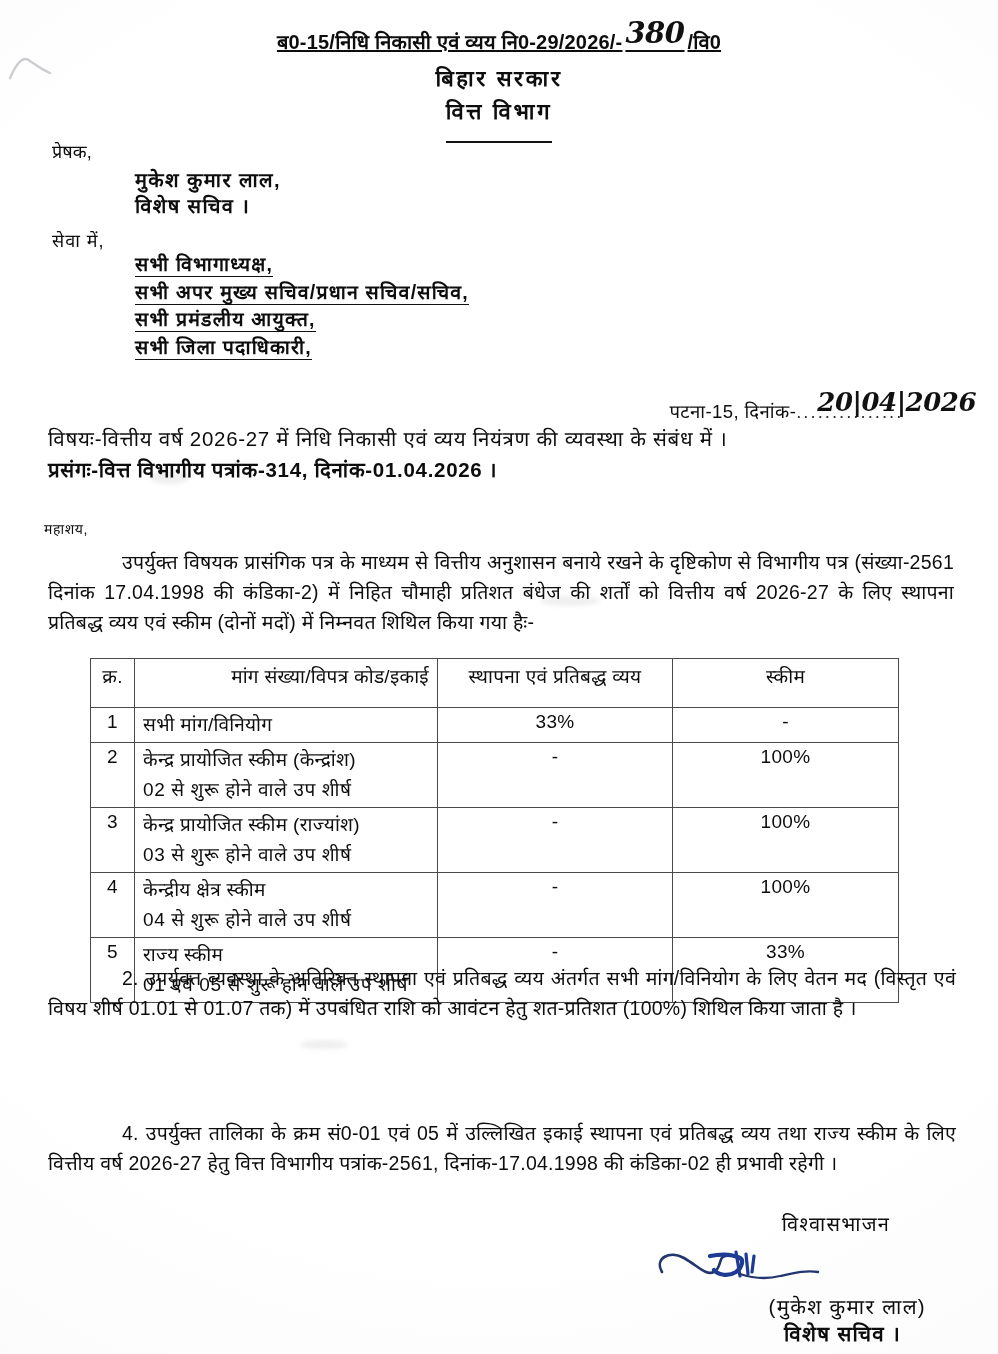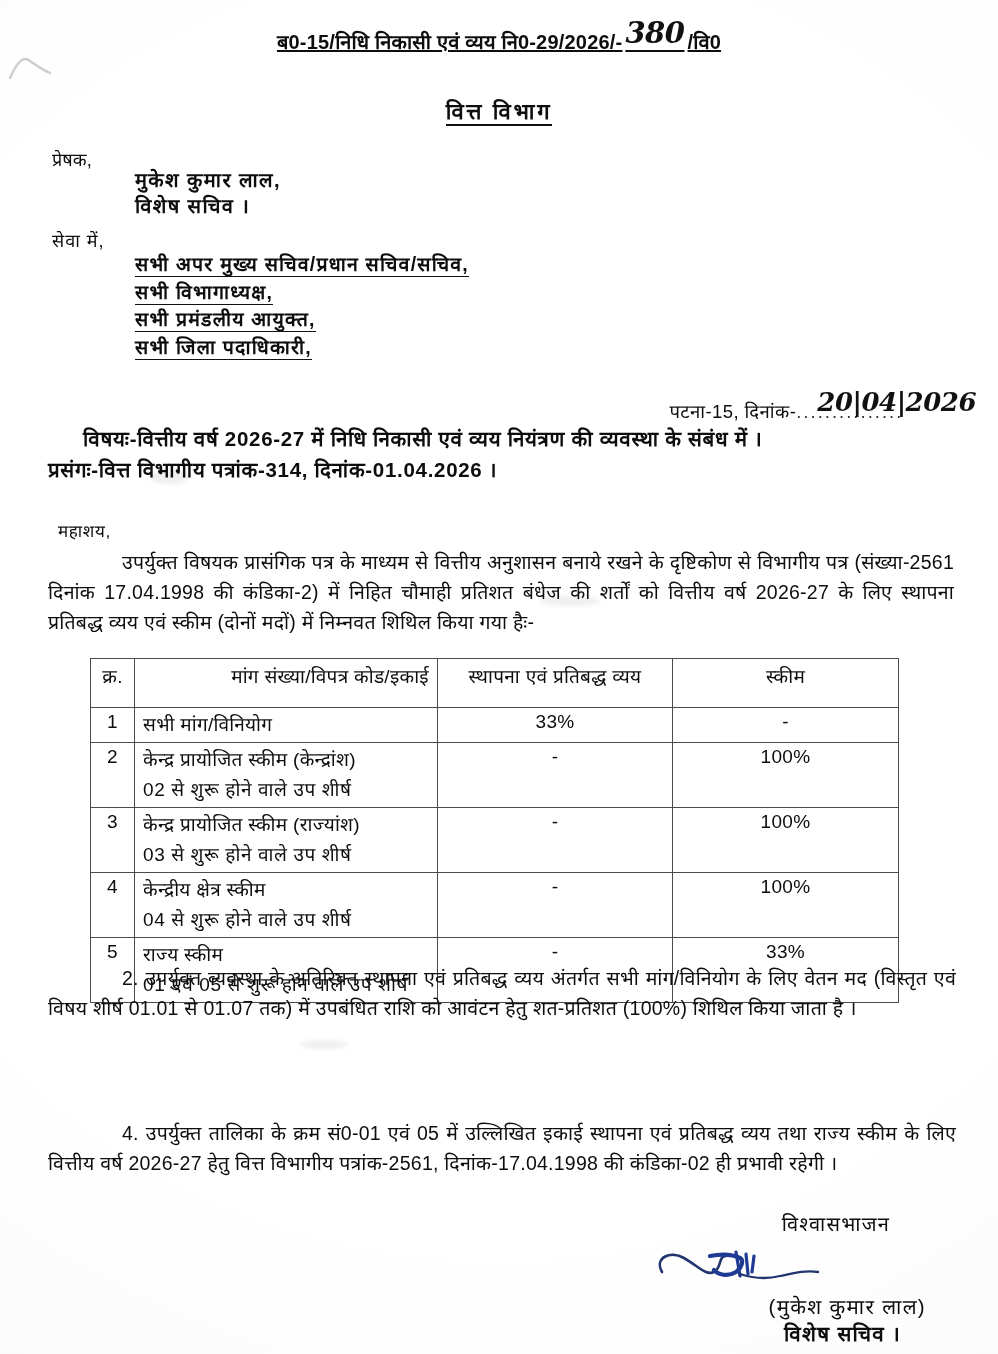--- a/index.html
+++ b/index.html
@@ -86,24 +86,24 @@
     position: absolute;
     left: 0; right: 0;
     top: 95px;
     text-align: center;
     font-size: 22px;
     font-weight: 700;
     letter-spacing: 2.6px;
   }
   .dept span {
     border-bottom: 2.2px solid #111;
-    padding-bottom: 0;
-  }
-
-  .from-label { position: absolute; left: 52px; top: 139px; font-size: 18px; margin-top: 8px; }
+    padding-bottom: 17px;
+  }
+
+  .from-label { position: absolute; left: 52px; top: 139px; font-size: 18px; }
   .from-name  { position: absolute; left: 135px; top: 166px; font-size: 20px; font-weight: 700; letter-spacing: 1.4px; }
   .from-desig { position: absolute; left: 135px; top: 192px; font-size: 20px; font-weight: 700; letter-spacing: 1.4px; }
 
   .to-label { position: absolute; left: 52px; top: 228px; font-size: 18px; letter-spacing: 1px; }
 
   .to-list {
     position: absolute;
     left: 135px;
     top: 251px;
     font-size: 19.5px;
@@ -129,36 +129,35 @@
     position: relative;
     top: -7px;
     margin-left: -86px;
   }
 
   .subject {
     position: absolute;
     left: 48px;
     top: 424px;
     font-size: 20.5px;
-    font-weight: 700;
+    font-weight: 400;
     letter-spacing: 0.7px;
     white-space: nowrap;
-    margin-left: 35px;
   }
   .reference {
     position: absolute;
     left: 48px;
     top: 455px;
     font-size: 20.5px;
     font-weight: 700;
     letter-spacing: 0.7px;
     white-space: nowrap;
   }
 
-  .salutation { position: absolute; left: 58px; top: 519px; font-size: 17px; letter-spacing: 0.6px; }
+  .salutation { position: absolute; left: 44px; top: 519px; font-size: 14px; letter-spacing: 0.6px; }
 
   .body-para {
     position: absolute;
     left: 48px;
     width: 906px;
     font-size: 19.5px;
     line-height: 30px;
     text-align: justify;
     letter-spacing: 0.25px;
   }
@@ -243,30 +242,31 @@
 <div class="scan-speck" style="left:150px; top:470px; width:40px; height:14px;"></div>
 <div class="scan-speck" style="left:540px; top:596px; width:60px; height:10px;"></div>
 <div class="scan-speck" style="left:300px; top:1040px; width:48px; height:9px;"></div>
 
 <div class="content">
 
   <div class="ref-line hi">
     <span>ब0-15/निधि निकासी एवं व्यय नि0-29/2026/-</span><span class="hand hand-num">380</span><span>/वि0</span>
   </div>
 
+  <div class="govt hi">बिहार  सरकार</div>
   <div class="dept hi"><span>वित्त विभाग</span></div>
 
   <div class="from-label hi">प्रेषक,</div>
   <div class="from-name hi">मुकेश कुमार लाल,</div>
   <div class="from-desig hi">विशेष सचिव ।</div>
 
   <div class="to-label hi">सेवा में,</div>
   <div class="to-list hi">
+    <div class="ul"><span>सभी विभागाध्यक्ष,</span></div>
     <div class="ul"><span>सभी अपर मुख्य सचिव/प्रधान सचिव/सचिव,</span></div>
-    <div class="ul"><span>सभी विभागाध्यक्ष,</span></div>
     <div class="ul"><span>सभी प्रमंडलीय आयुक्त,</span></div>
     <div class="ul"><span>सभी जिला पदाधिकारी,</span></div>
   </div>
 
   <div class="place-date hi">
     <span>पटना-15,</span>
     <span>दिनांक-</span><span class="dotted">...............</span><span class="hand hand-date">20|04|2026</span>
   </div>
 
   <div class="subject hi">विषयः-वित्तीय वर्ष 2026-27 में निधि निकासी एवं व्यय नियंत्रण की व्यवस्था के संबंध में ।</div>

